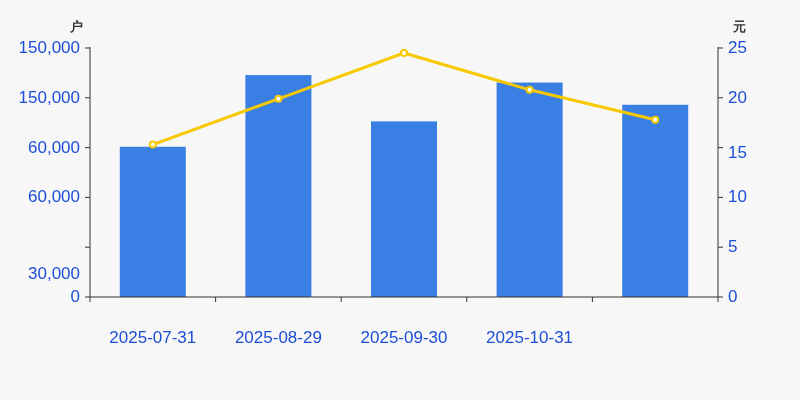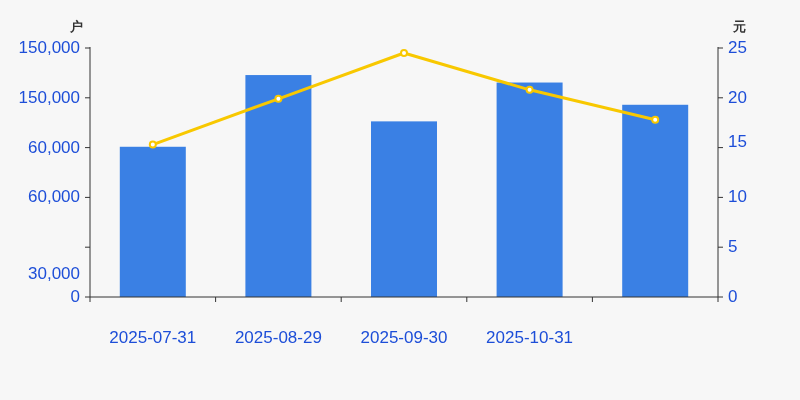--- a/index.html
+++ b/index.html
@@ -119,21 +119,21 @@
       <div class="tick-label left" style="top: 240.2px; width: 72px; margin-top: 27px;">30,000</div>
       <div class="tick-label left" style="top: 190.4px; width: 72px;">60,000</div>
       <div class="tick-label left" style="top: 140.6px; width: 72px;">60,000</div>
       <div class="tick-label left" style="top: 90.8px; width: 72px;">150,000</div>
       <div class="tick-label left" style="top: 41px; width: 72px;">150,000</div>
     </div>
   <div id="right-tick-labels">
       <div class="tick-label right" style="top: 290px;">0</div>
       <div class="tick-label right" style="top: 240.2px;">5</div>
       <div class="tick-label right" style="top: 190.4px;">10</div>
-      <div class="tick-label right" style="top: 135px;">15</div>
+      <div class="tick-label right" style="top: 146px;">15</div>
       <div class="tick-label right" style="top: 90.8px;">20</div>
       <div class="tick-label right" style="top: 41px;">25</div>
     </div>
   <div id="x-tick-labels">
       <div class="tick-label bottom" style="left: 82.8px; top: 307px; width: 140px;">2025-07-31</div>
       <div class="tick-label bottom" style="left: 208.4px; top: 307px; width: 140px; text-align: center;">2025-08-29</div>
       <div class="tick-label bottom" style="left: 334px; top: 307px; width: 140px;">2025-09-30</div>
       <div class="tick-label bottom" style="left: 459.6px; top: 307px; width: 140px;">2025-10-31</div>
     </div>
 

